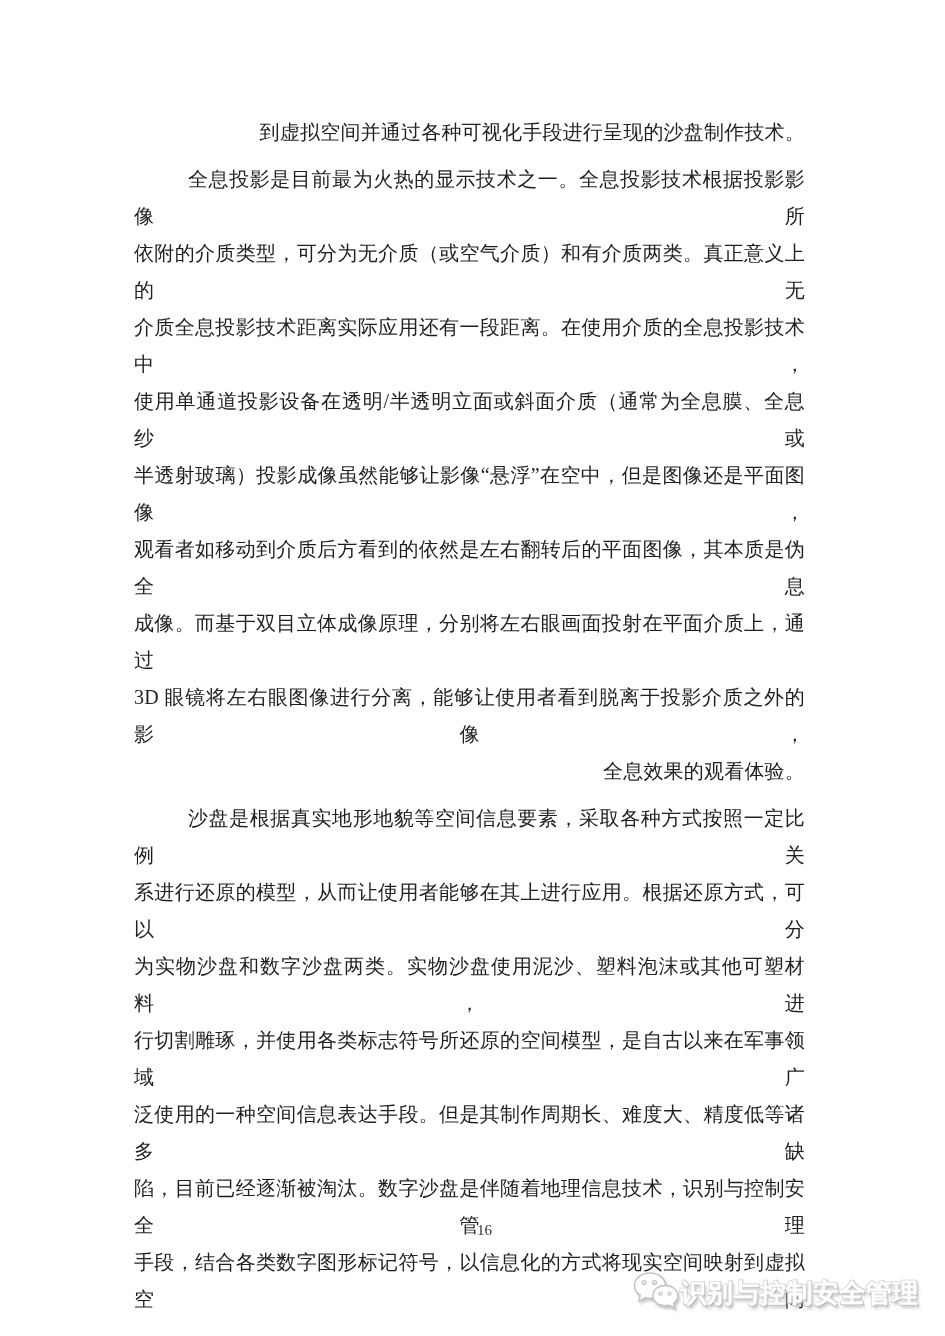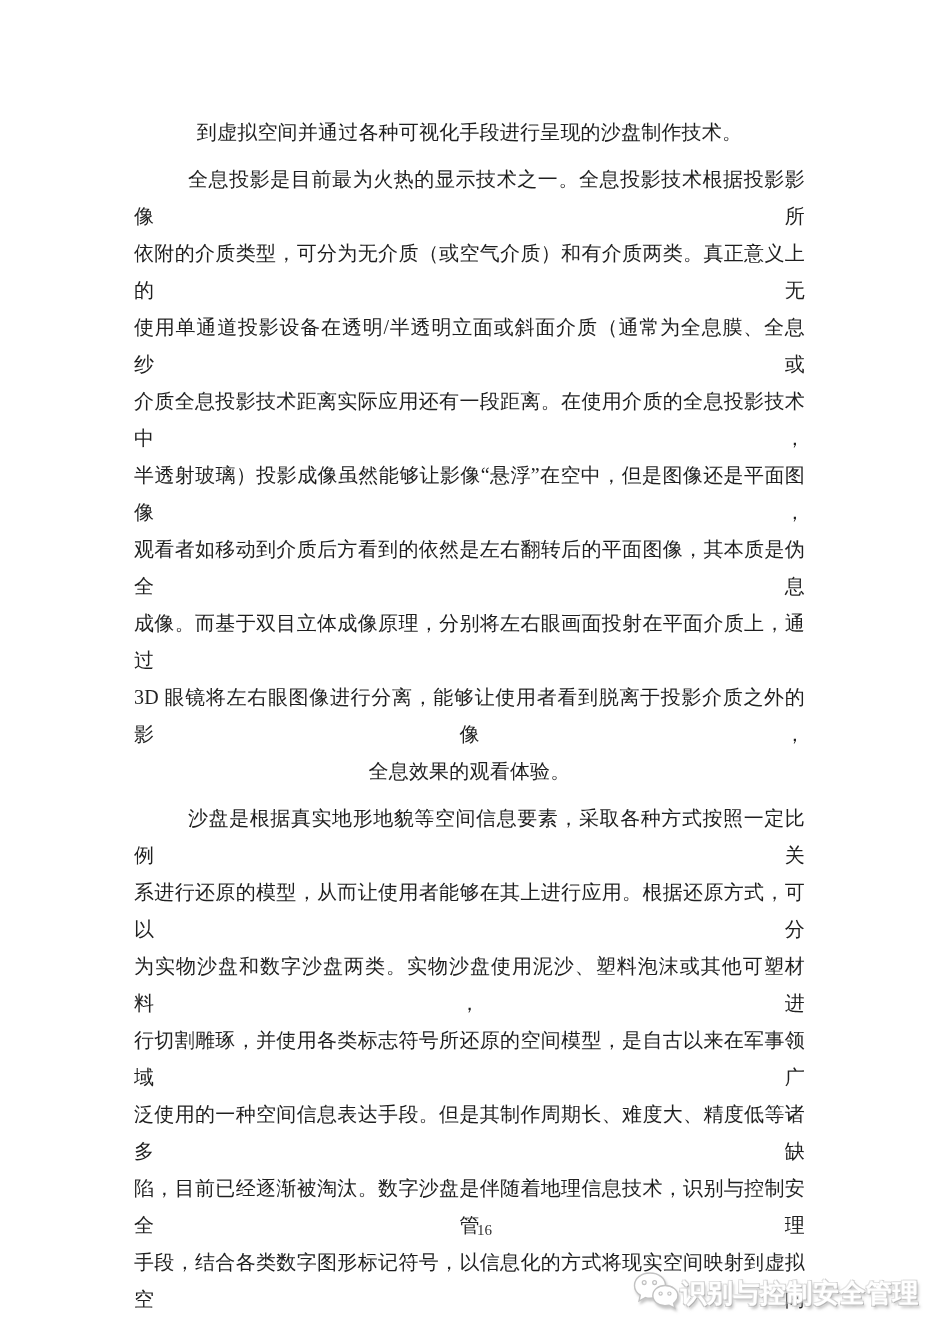--- a/index.html
+++ b/index.html
@@ -22,21 +22,21 @@
     width: 671px;
     color: #1f1f1f;
   }
   .para {
     margin: 0 0 10px 0;
   }
   .para:last-child { margin-bottom: 0; }
   .line {
     font-size: 20px;
     line-height: 37px;
-    text-align: center;
+    text-align: right;
     letter-spacing: 0.2px;
   }
   .line.fill {
     text-align: justify;
     text-align-last: justify;
     text-justify: inter-character;
   }
   .line.indent {
     text-indent: 54px;
   }
@@ -83,22 +83,22 @@
 
 <div class="page">
 
   <main class="content">
       <div class="para">
         <div class="line">到虚拟空间并通过各种可视化手段进行呈现的沙盘制作技术。</div>
       </div>
       <div class="para">
         <div class="line fill indent">全息投影是目前最为火热的显示技术之一。全息投影技术根据投影影像所</div>
         <div class="line fill">依附的介质类型，可分为无介质（或空气介质）和有介质两类。真正意义上的无</div>
+        <div class="line fill">介质全息投影技术距离实际应用还有一段距离。在使用介质的全息投影技术中，</div>
         <div class="line fill">使用单通道投影设备在透明/半透明立面或斜面介质（通常为全息膜、全息纱或</div>
-        <div class="line fill">介质全息投影技术距离实际应用还有一段距离。在使用介质的全息投影技术中，</div>
         <div class="line fill">半透射玻璃）投影成像虽然能够让影像“悬浮”在空中，但是图像还是平面图像，</div>
         <div class="line fill">观看者如移动到介质后方看到的依然是左右翻转后的平面图像，其本质是伪全息</div>
         <div class="line fill">成像。而基于双目立体成像原理，分别将左右眼画面投射在平面介质上，通过</div>
         <div class="line fill">3D 眼镜将左右眼图像进行分离，能够让使用者看到脱离于投影介质之外的影像，</div>
         <div class="line">全息效果的观看体验。</div>
       </div>
       <div class="para">
         <div class="line fill indent">沙盘是根据真实地形地貌等空间信息要素，采取各种方式按照一定比例关</div>
         <div class="line fill">系进行还原的模型，从而让使用者能够在其上进行应用。根据还原方式，可以分</div>
         <div class="line fill">为实物沙盘和数字沙盘两类。实物沙盘使用泥沙、塑料泡沫或其他可塑材料，进</div>

